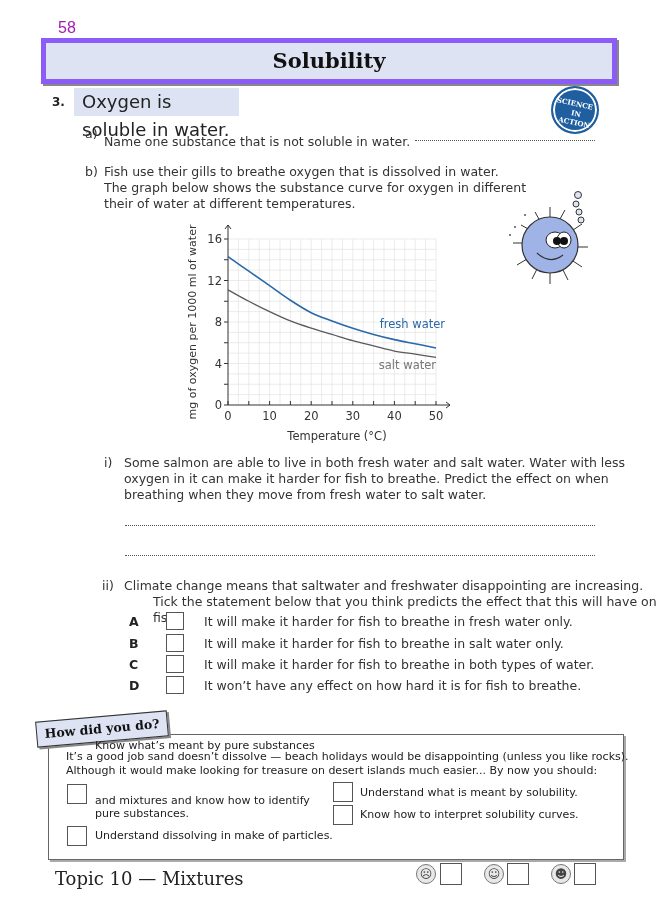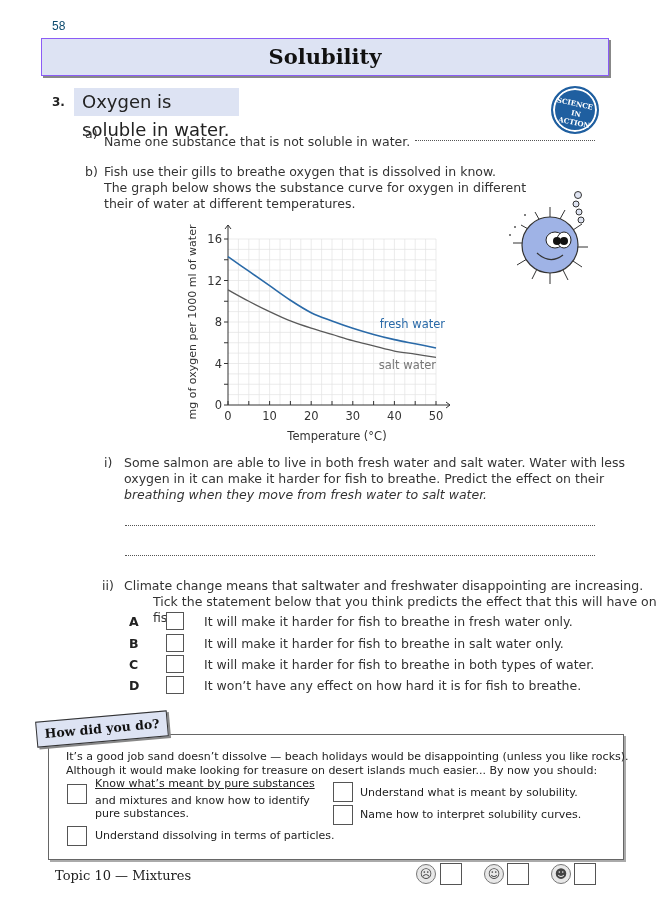--- a/index.html
+++ b/index.html
@@ -1,34 +1,34 @@
 <!DOCTYPE html>
 <html><head>
 <meta charset="utf-8">
 <style>
   html,body{margin:0;padding:0;background:#fff;}
   body{width:660px;height:900px;position:relative;overflow:hidden;font-family:"DejaVu Sans",sans-serif;color:#222;}
   .abs{position:absolute;}
-  .pageno{left:52px;top:19px;font-size:12px;font-family:"Liberation Sans",sans-serif;color:#0c4a6e;}
-  .titlebar{left:41px;top:38px;width:566px;height:36px;background:#dde3f3;border:1px solid #8b5cf6;box-shadow:2px 2px 0 #888;}
+  .pageno{left:58px;top:19px;font-size:16px;font-family:"Liberation Sans",sans-serif;color:#a21caf;}
+  .titlebar{left:41px;top:38px;width:566px;height:36px;background:#dde3f3;border:5px solid #8b5cf6;box-shadow:2px 2px 0 #888;}
   .titlebar span{display:block;text-align:center;font-family:"DejaVu Serif",serif;font-weight:bold;font-size:21px;line-height:36px;color:#111;}
   .qnum{left:52px;top:95px;font-size:12px;font-weight:bold;font-family:"DejaVu Sans",sans-serif;}
   .qhead{left:74px;top:88px;width:165px;height:28px;background:#dde3f3;}
   .qhead span{display:block;padding-left:8px;line-height:28px;font-size:18px;font-family:"DejaVu Sans",sans-serif;}
   .badge{left:551px;top:86px;width:44px;height:44px;border-radius:50%;background:#1f5fa0;border:2px solid #1f5fa0;box-shadow:inset 0 0 0 2px #fff;}
   .badge span{position:absolute;left:0;width:44px;text-align:center;color:#fff;font-family:"DejaVu Serif",serif;font-weight:bold;font-size:7px;transform:rotate(12deg);}
   .txt{font-size:12.5px;font-family:"DejaVu Sans",sans-serif;color:#333;line-height:16px;}
   .dots{border-bottom:1px dotted #555;}
   .chk{width:18px;height:18px;border:1px solid #555;background:#fff;box-sizing:border-box;}
   .optletter{font-weight:bold;font-size:12.5px;color:#222;}
   .hdyd-box{left:48px;top:734px;width:574px;height:124px;border:1px solid #666;box-shadow:2px 2px 0 #aaa;background:#fff;}
   .hdyd-tag{left:36px;top:716px;width:130px;height:24px;background:#dde3f3;border:1px solid #333;transform:rotate(-5deg);box-shadow:2px 2px 0 #888;}
   .hdyd-tag span{display:block;text-align:center;font-family:"DejaVu Serif",serif;font-weight:bold;font-size:12.5px;line-height:24px;color:#111;}
   .hand{font-family:"DejaVu Sans",sans-serif;font-size:11px;color:#222;line-height:14px;}
-  .footer{left:55px;top:868px;font-family:"DejaVu Serif",serif;font-size:13px;color:#222;}
+  .footer{left:55px;top:868px;font-family:"DejaVu Serif",serif;font-size:18px;color:#222;}
   .face{width:20px;height:20px;border-radius:50%;border:1px solid #777;background:#e8e8e8;box-sizing:border-box;font-size:12px;line-height:18px;text-align:center;color:#444;}
   .fbox{width:22px;height:22px;border:1px solid #555;box-sizing:border-box;background:#fff;}
 </style>
 </head>
 <body>
 
 <div class="abs pageno">58</div>
 <div class="abs titlebar">
   <span>Solubility</span>
 </div>
@@ -40,21 +40,21 @@
 <div class="abs badge">
   <span style="top:11px">SCIENCE</span>
   <span style="top:21px">IN ACTION</span>
 </div>
 
 <div class="abs txt" style="left:85px;top:126px;">a)</div>
 <div class="abs txt" style="left:104px;top:126px;margin-top:8px;">Name one substance that is not soluble in water.</div>
 <div class="abs dots" style="left:415px;top:139px;width:180px;height:1px;"></div>
 
 <div class="abs txt" style="left:85px;top:164px;">b)</div>
-<div class="abs txt" style="left:104px;top:164px;">Fish use their gills to breathe oxygen that is dissolved in know.</div>
+<div class="abs txt" style="left:104px;top:164px;">Fish use their gills to breathe oxygen that is dissolved in water.</div>
 <div class="abs txt" style="left:104px;top:180px;">The graph below shows the substance curve for oxygen in different</div>
 <div class="abs txt" style="left:104px;top:196px;">their of water at different temperatures.</div>
 
 <svg class="abs" style="left:170px;top:210px;" width="300" height="240">
   <g id="grid">
       <line x1="68.4" y1="29" x2="68.4" y2="195" stroke="#e2e2e2" stroke-width="0.7"></line>
       <line x1="78.8" y1="29" x2="78.8" y2="195" stroke="#e2e2e2" stroke-width="0.7"></line>
       <line x1="89.2" y1="29" x2="89.2" y2="195" stroke="#e2e2e2" stroke-width="0.7"></line>
       <line x1="99.6" y1="29" x2="99.6" y2="195" stroke="#e2e2e2" stroke-width="0.7"></line>
       <line x1="110" y1="29" x2="110" y2="195" stroke="#e2e2e2" stroke-width="0.7"></line>
@@ -166,22 +166,22 @@
   <circle cx="52" cy="56" r="4" fill="#111"></circle>
   <circle cx="59" cy="56" r="4" fill="#111"></circle>
   <path d="M32 68 Q45 80 58 70" fill="none" stroke="#333" stroke-width="1.2"></path>
   <circle cx="10" cy="42" r="1" fill="#555"></circle>
     <circle cx="20" cy="30" r="1" fill="#555"></circle>
     <circle cx="5" cy="50" r="1" fill="#555"></circle>
 </svg>
 
 <div class="abs txt" style="left:104px;top:455px;">i)</div>
 <div class="abs txt" style="left:124px;top:455px;">Some salmon are able to live in both fresh water and salt water.  Water with less</div>
-<div class="abs txt" style="left:124px;top:471px;">oxygen in it can make it harder for fish to breathe.  Predict the effect on their</div>
-<div class="abs txt" style="left:124px;top:487px;font-style:italic;">breathing when they move from fresh water to salt water.</div>
+<div class="abs txt" style="left:124px;top:471px;">oxygen in it can make it harder for fish to breathe.  Predict the effect on when</div>
+<div class="abs txt" style="left:124px;top:487px;">breathing when they move from fresh water to salt water.</div>
 <div class="abs dots" style="left:125px;top:524px;width:470px;height:1px;"></div>
 <div class="abs dots" style="left:125px;top:554px;width:470px;height:1px;"></div>
 
 <div class="abs txt" style="left:102px;top:578px;">ii)</div>
 <div class="abs txt" style="left:124px;top:578px;">Climate change means that saltwater and freshwater disappointing are increasing.</div>
 <div class="abs txt" style="left:124px;top:594px;margin-left:29px;">Tick the statement below that you think predicts the effect that this will have on fish.</div>
 
 <div>
   <div class="abs optletter" style="left:129px;top:614px;">A</div>
   <div class="abs chk" style="left:166px;top:612px;"></div>
@@ -205,35 +205,35 @@
 
 <div class="abs hdyd-box"></div>
 <div class="abs hdyd-tag">
   <span>How did you do?</span>
 </div>
 <div class="abs hand" style="left:66px;top:750px;">It’s a good job sand doesn’t dissolve — beach holidays would be disappointing (unless you like rocks).</div>
 <div class="abs hand" style="left:66px;top:764px;text-align:center;">Although it would make looking for treasure on desert islands much easier...  By now you should:</div>
 
 <div>
   <div class="abs chk" style="left:67px;top:784px;width:20px;height:20px;"></div>
-  <div class="abs hand" style="left:95px;top:777px;text-decoration:underline;">Know what’s meant by pure substances</div>
+  <div class="abs hand" style="left:95px;top:739px;">Know what’s meant by pure substances</div>
   <div class="abs hand" style="left:95px;top:794px;">and mixtures and know how to identify</div>
   <div class="abs hand" style="left:95px;top:807px;">pure substances.</div>
 </div>
 <div>
   <div class="abs chk" style="left:67px;top:826px;width:20px;height:20px;"></div>
-  <div class="abs hand" style="left:95px;top:829px;">Understand dissolving in terms of particles.</div>
+  <div class="abs hand" style="left:95px;top:829px;">Understand dissolving in make of particles.</div>
 </div>
 <div>
   <div class="abs chk" style="left:333px;top:782px;width:20px;height:20px;"></div>
   <div class="abs hand" style="left:360px;top:786px;">Understand what is meant by solubility.</div>
 </div>
 <div>
   <div class="abs chk" style="left:333px;top:805px;width:20px;height:20px;"></div>
-  <div class="abs hand" style="left:360px;top:808px;">Name how to interpret solubility curves.</div>
+  <div class="abs hand" style="left:360px;top:808px;">Know how to interpret solubility curves.</div>
 </div>
 
 <div class="abs footer">Topic 10 — Mixtures</div>
 
 <div class="abs face" style="left:416px;top:864px;">☹</div>
 <div class="abs fbox" style="left:440px;top:863px;"></div>
 <div class="abs face" style="left:484px;top:864px;">☺</div>
 <div class="abs fbox" style="left:507px;top:863px;"></div>
 <div class="abs face" style="left:551px;top:864px;">☻</div>
 <div class="abs fbox" style="left:574px;top:863px;"></div>

